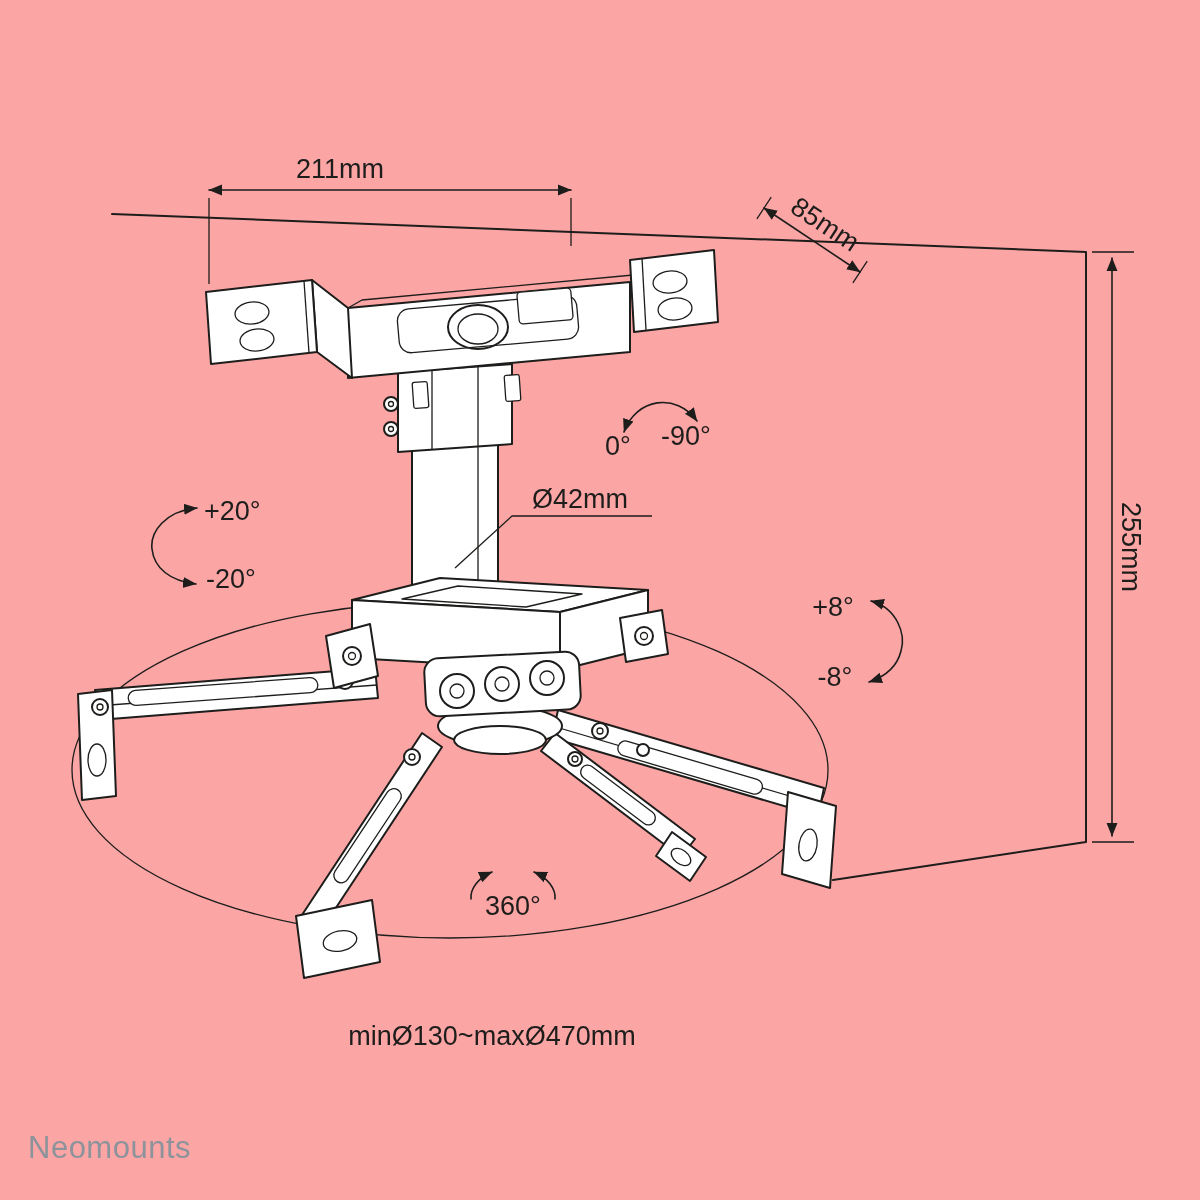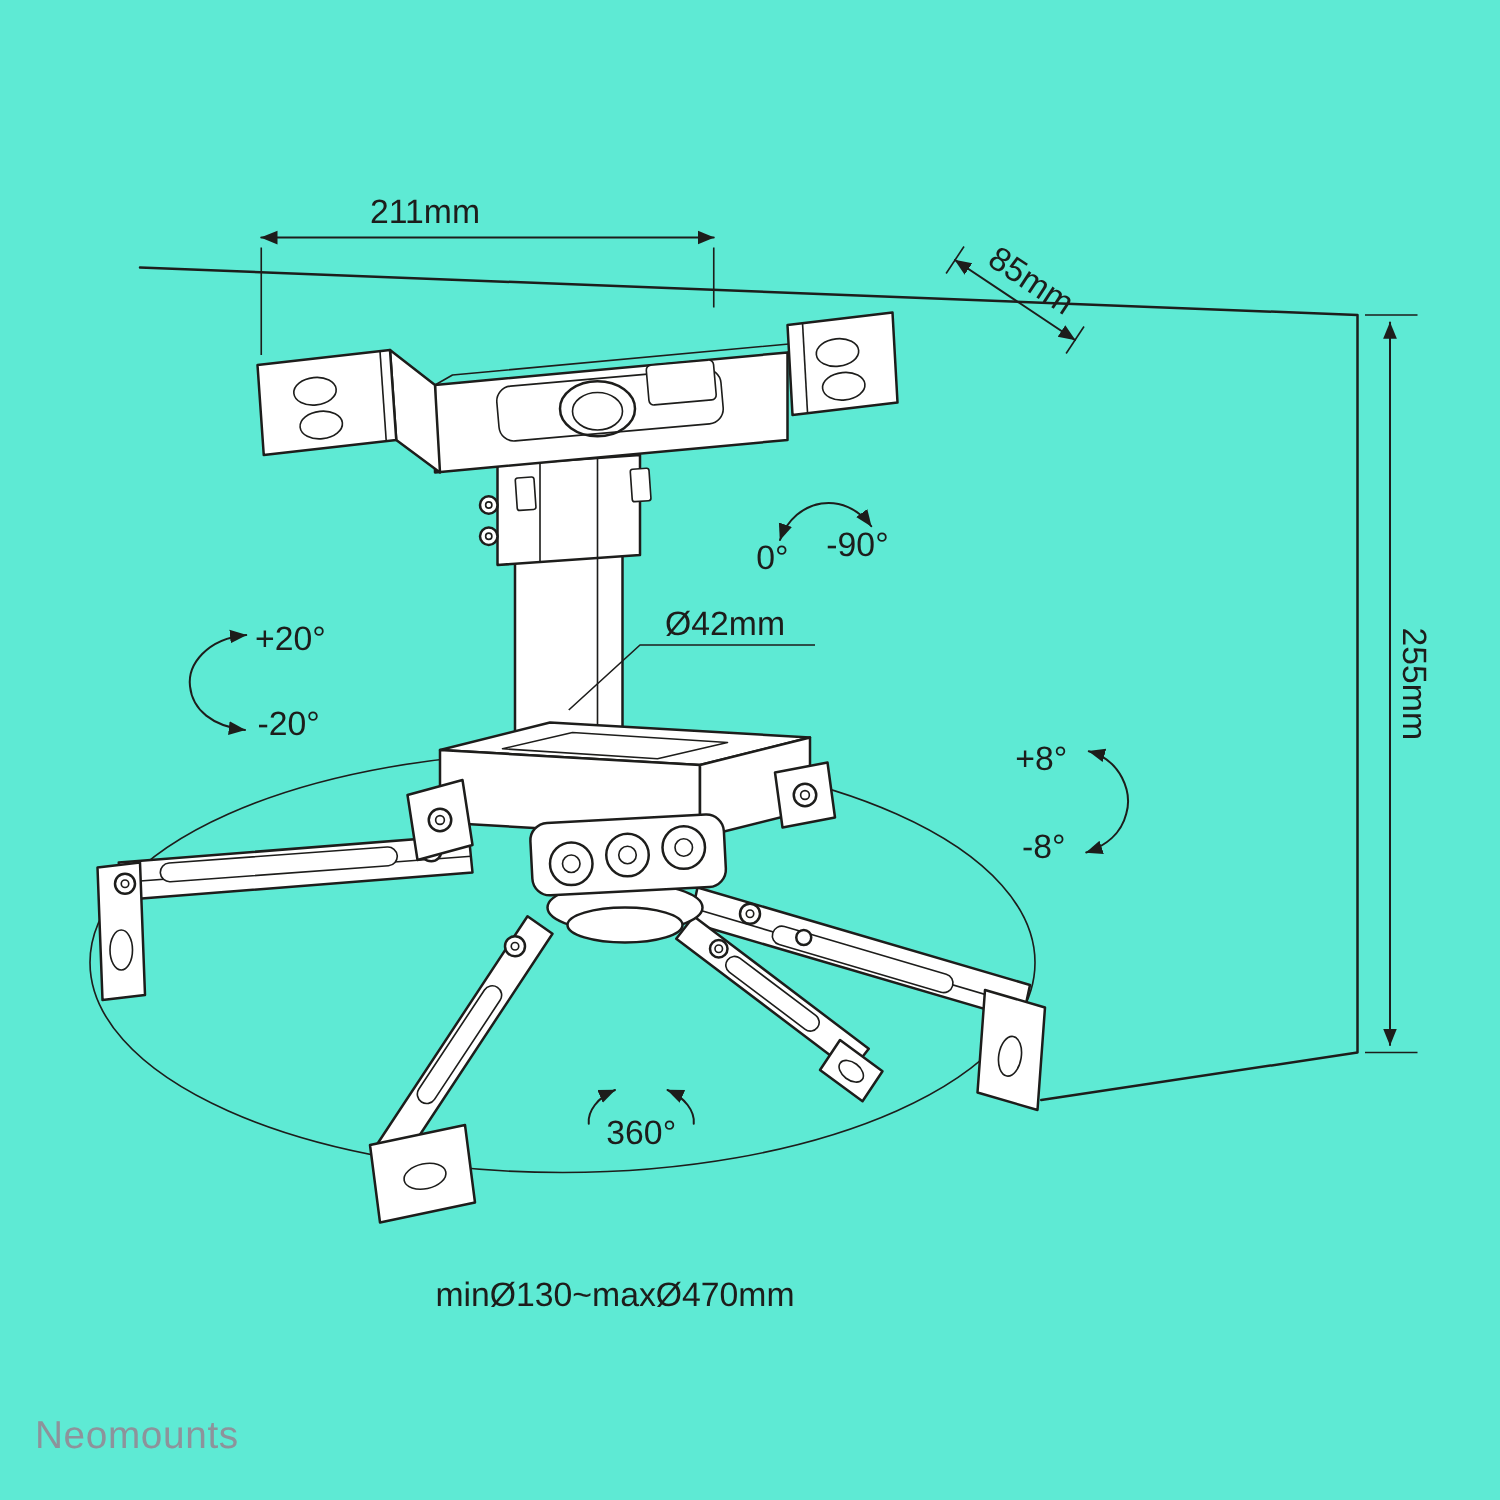--- a/index.html
+++ b/index.html
@@ -1,17 +1,17 @@
 <!DOCTYPE html>
 <html><head>
 <meta charset="utf-8">
 <style>
   html,body{margin:0;padding:0;background:#ffffff;}
   .sheet{
-    position:relative;width:1200px;height:1200px;background:#5eead4;
+    position:relative;width:1200px;height:1200px;background:#fca5a5;
     font-family:"Liberation Sans",sans-serif;overflow:hidden;
   }
   svg{display:block;}
   .ln  {fill:none;stroke:#1d1d1b;stroke-width:2;stroke-linejoin:round;stroke-linecap:round;}
   .lnf {fill:#ffffff;stroke:#1d1d1b;stroke-width:2;stroke-linejoin:round;}
   .thin{fill:none;stroke:#1d1d1b;stroke-width:1.3;stroke-linejoin:round;}
   .thnf{fill:#ffffff;stroke:#1d1d1b;stroke-width:1.3;stroke-linejoin:round;}
   .dim {fill:none;stroke:#1d1d1b;stroke-width:1.6;stroke-linecap:round;}
   text{font-family:"Liberation Sans",sans-serif;fill:#1d1d1b;}
   .lbl{font-size:27px;}

